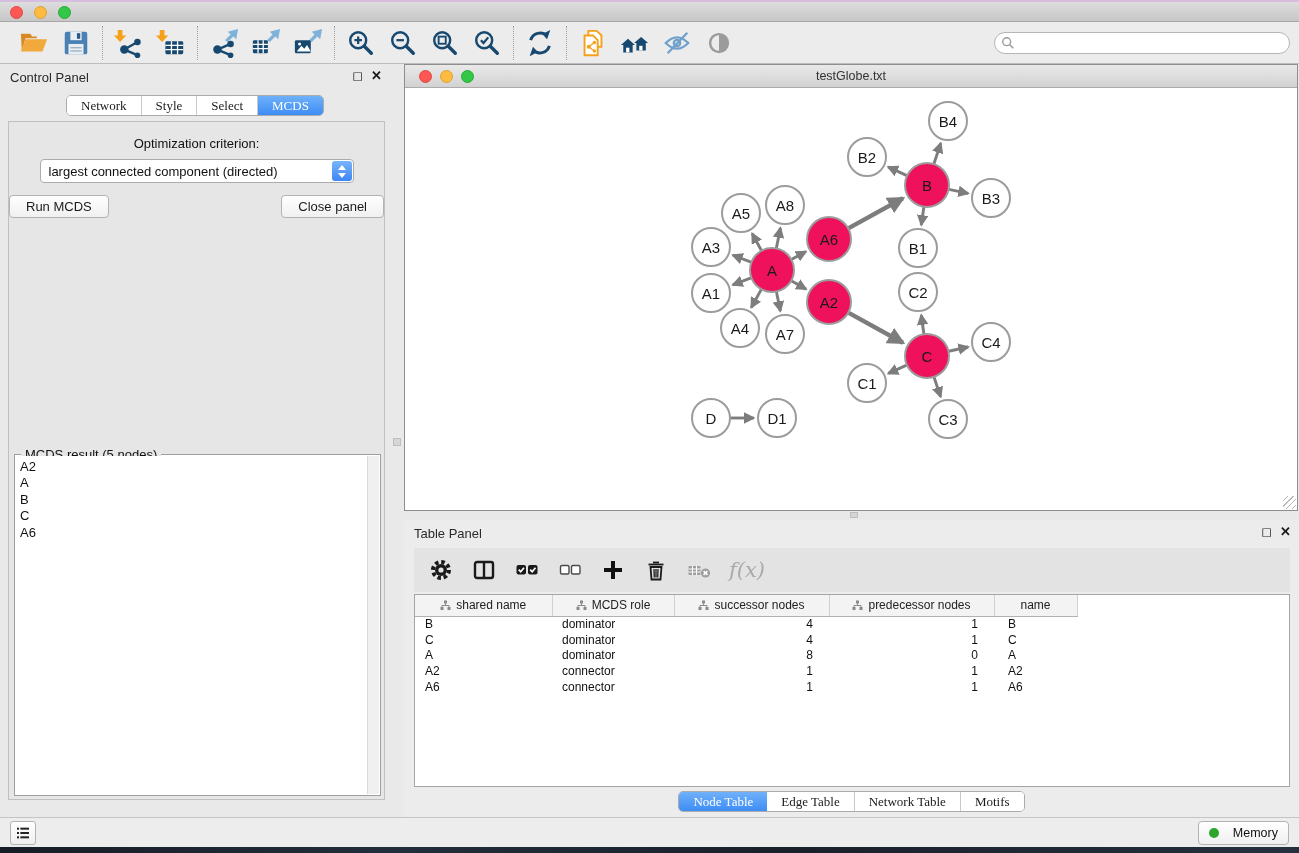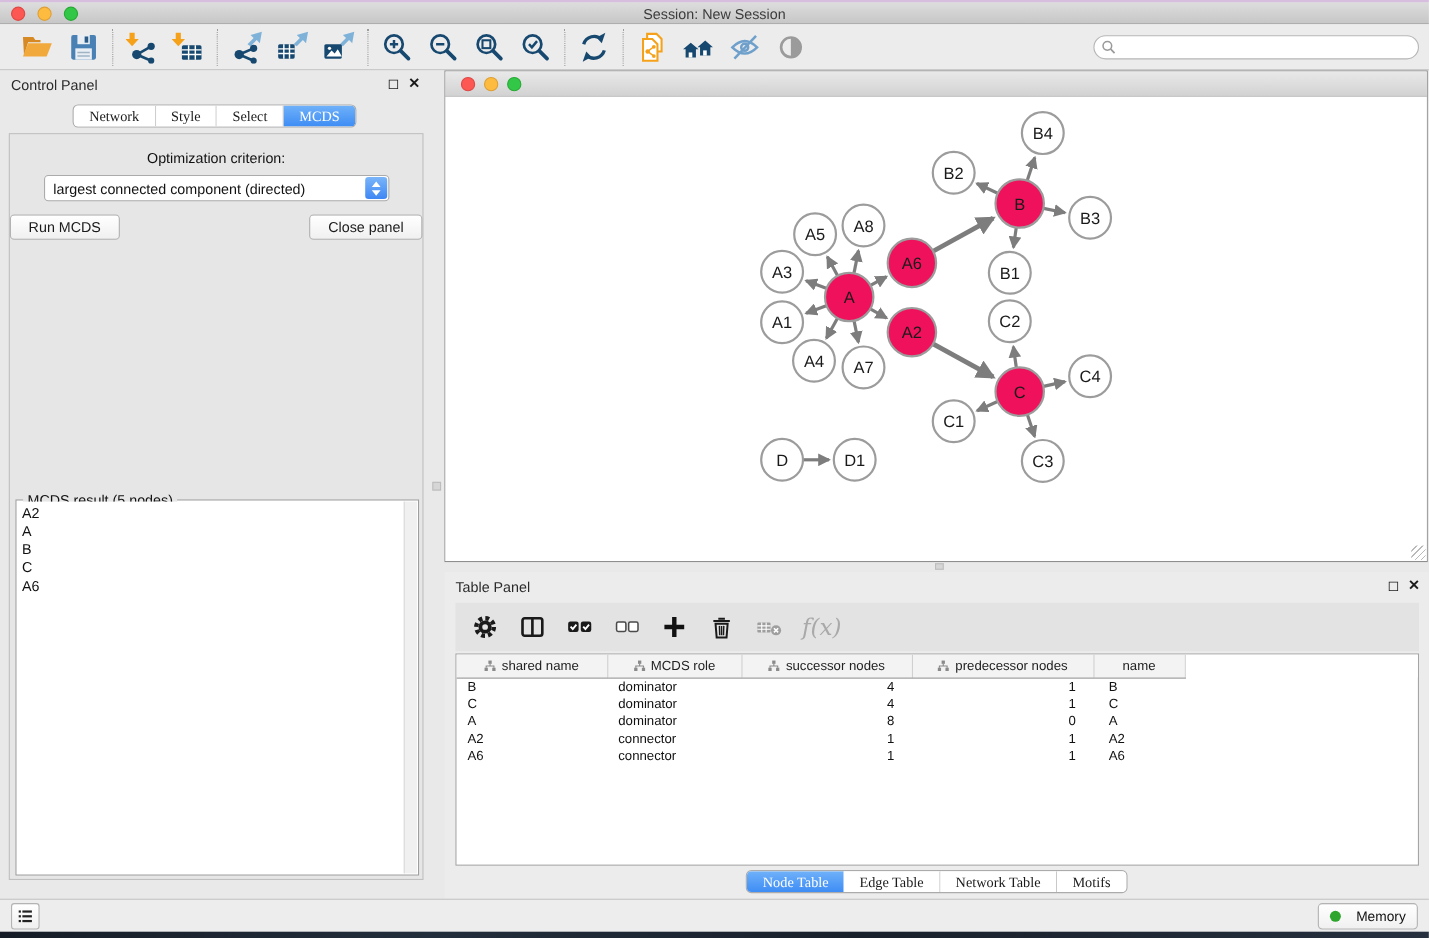--- a/index.html
+++ b/index.html
@@ -104,21 +104,20 @@
 <body>
 
 <div class="app">
 
   <div class="titlebar">
     <div class="lights">
       <div class="light red"></div>
       <div class="light yellow"></div>
       <div class="light green"></div>
     </div>
-    <div class="title">Session: New Session</div>
   </div>
 
   <div class="toolbar">
     <div class="tgroup">
       <div class="ticon">
           <svg viewBox="0 0 32 32">
             <path fill="#D78A23" d="M2 6h10l2 3h5v2H7L3 24z"></path>
             <path fill="#F2A93B" d="M7 12h23l-5 13H2z"></path>
           </svg>
         </div>
@@ -326,20 +325,21 @@
       <div class="h-grip"></div>
     </div>
 
   <div class="net-window">
     <div class="net-titlebar">
       <div class="net-lights">
         <div class="light red"></div>
         <div class="light yellow"></div>
         <div class="light green"></div>
       </div>
+      <div class="title">testGlobe.txt</div>
     </div>
     <div class="net-canvas">
       <svg id="graph-svg" width="892" height="422" viewBox="0 0 892 422">
         <defs>
           <marker id="arrow" viewBox="0 0 4 4" refX="3.4" refY="2" markerWidth="4" markerHeight="4" orient="auto">
             <path d="M0 0L4 2L0 4z" fill="#7D7D7D"></path>
           </marker>
         </defs>
       <line x1="356.96678911489033" y1="163.55183804995966" x2="347.1416418019408" y2="145.48624460356862" stroke="#7D7D7D" stroke-width="2.9" marker-end="url(#arrow)"></line>
           <line x1="371.11843883790186" y1="161.4078058104907" x2="375.4265717285775" y2="139.86714135711225" stroke="#7D7D7D" stroke-width="2.9" marker-end="url(#arrow)"></line>

